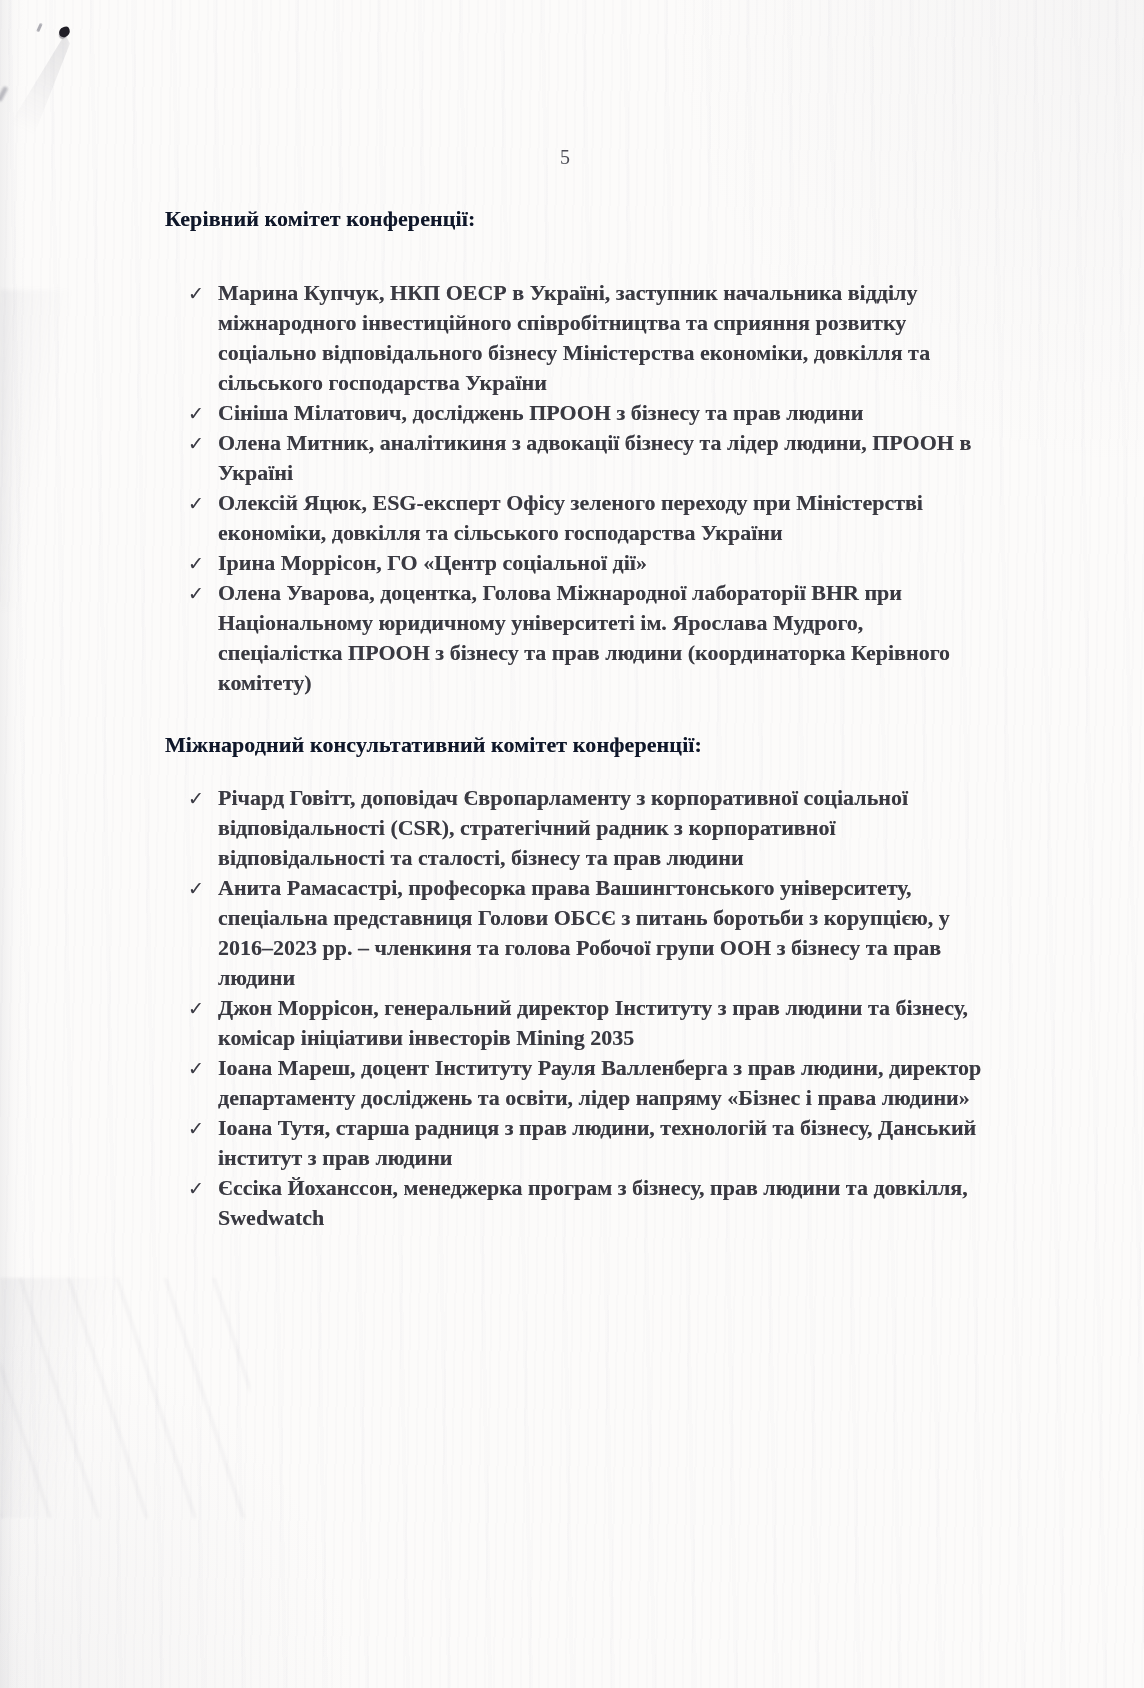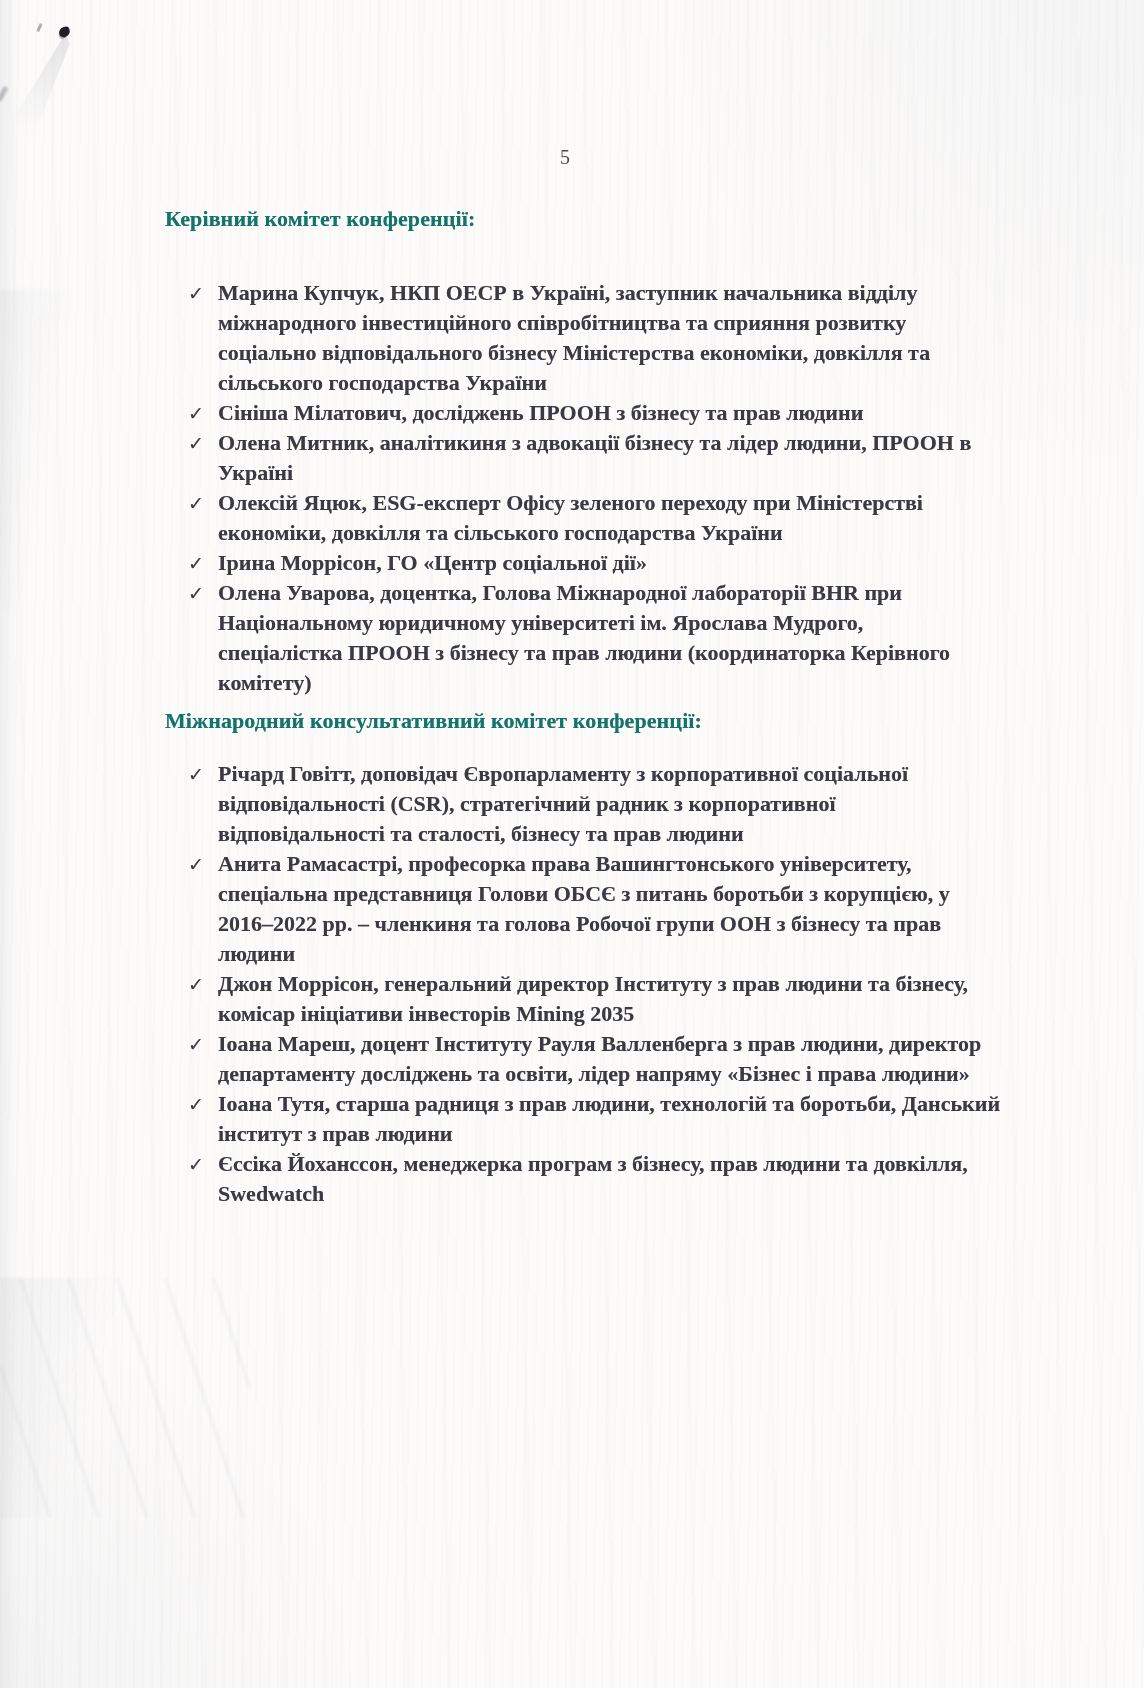--- a/index.html
+++ b/index.html
@@ -112,31 +112,31 @@
     position: absolute;
     top: 204px;
     left: 165px;
     width: 860px;
   }
   .section-heading {
     margin: 0;
     font-size: 22px;
     font-weight: 700;
     line-height: 30px;
-    color: #0f766e;
+    color: #0f172a;
     text-shadow: 0 0 0.5px rgba(38,38,46,0.5);
     letter-spacing: 0.1px;
   }
   .committee-list {
     list-style: none;
     margin: 0;
     padding: 0;
   }
   .section-1 .committee-list { margin-top: 44px; }
-  .section-2 { margin-top: 8px; }
+  .section-2 { margin-top: 32px; }
   .section-2 .committee-list { margin-top: 23px; }
   .list-item {
     position: relative;
     padding-left: 53px;
     font-size: 22px;
     line-height: 30px;
     color: #3a3a42;
     text-shadow: 0 0 0.4px rgba(58,58,66,0.45);
   }
   .check {
@@ -214,36 +214,36 @@
       <li class="list-item">
         <span class="check">✓</span>
         <span class="item-text">Річард Говітт, доповідач Європарламенту з корпоративної соціальної
 відповідальності (CSR), стратегічний радник з корпоративної
 відповідальності та сталості, бізнесу та прав людини</span>
       </li>
       <li class="list-item">
         <span class="check">✓</span>
         <span class="item-text">Анита Рамасастрі, професорка права Вашингтонського університету,
 спеціальна представниця Голови ОБСЄ з питань боротьби з корупцією, у
-2016–2022 рр. – членкиня та голова Робочої групи ООН з бізнесу та прав
+2016–2023 рр. – членкиня та голова Робочої групи ООН з бізнесу та прав
 людини</span>
       </li>
       <li class="list-item">
         <span class="check">✓</span>
         <span class="item-text">Джон Моррісон, генеральний директор Інституту з прав людини та бізнесу,
 комісар ініціативи інвесторів Mining 2035</span>
       </li>
       <li class="list-item">
         <span class="check">✓</span>
         <span class="item-text">Іоана Мареш, доцент Інституту Рауля Валленберга з прав людини, директор
 департаменту досліджень та освіти, лідер напряму «Бізнес і права людини»</span>
       </li>
       <li class="list-item">
         <span class="check">✓</span>
-        <span class="item-text">Іоана Тутя, старша радниця з прав людини, технологій та боротьби, Данський
+        <span class="item-text">Іоана Тутя, старша радниця з прав людини, технологій та бізнесу, Данський
 інститут з прав людини</span>
       </li>
       <li class="list-item">
         <span class="check">✓</span>
         <span class="item-text">Єссіка Йоханссон, менеджерка програм з бізнесу, прав людини та довкілля,
 Swedwatch</span>
       </li>
     </ul>
   </section>
 

